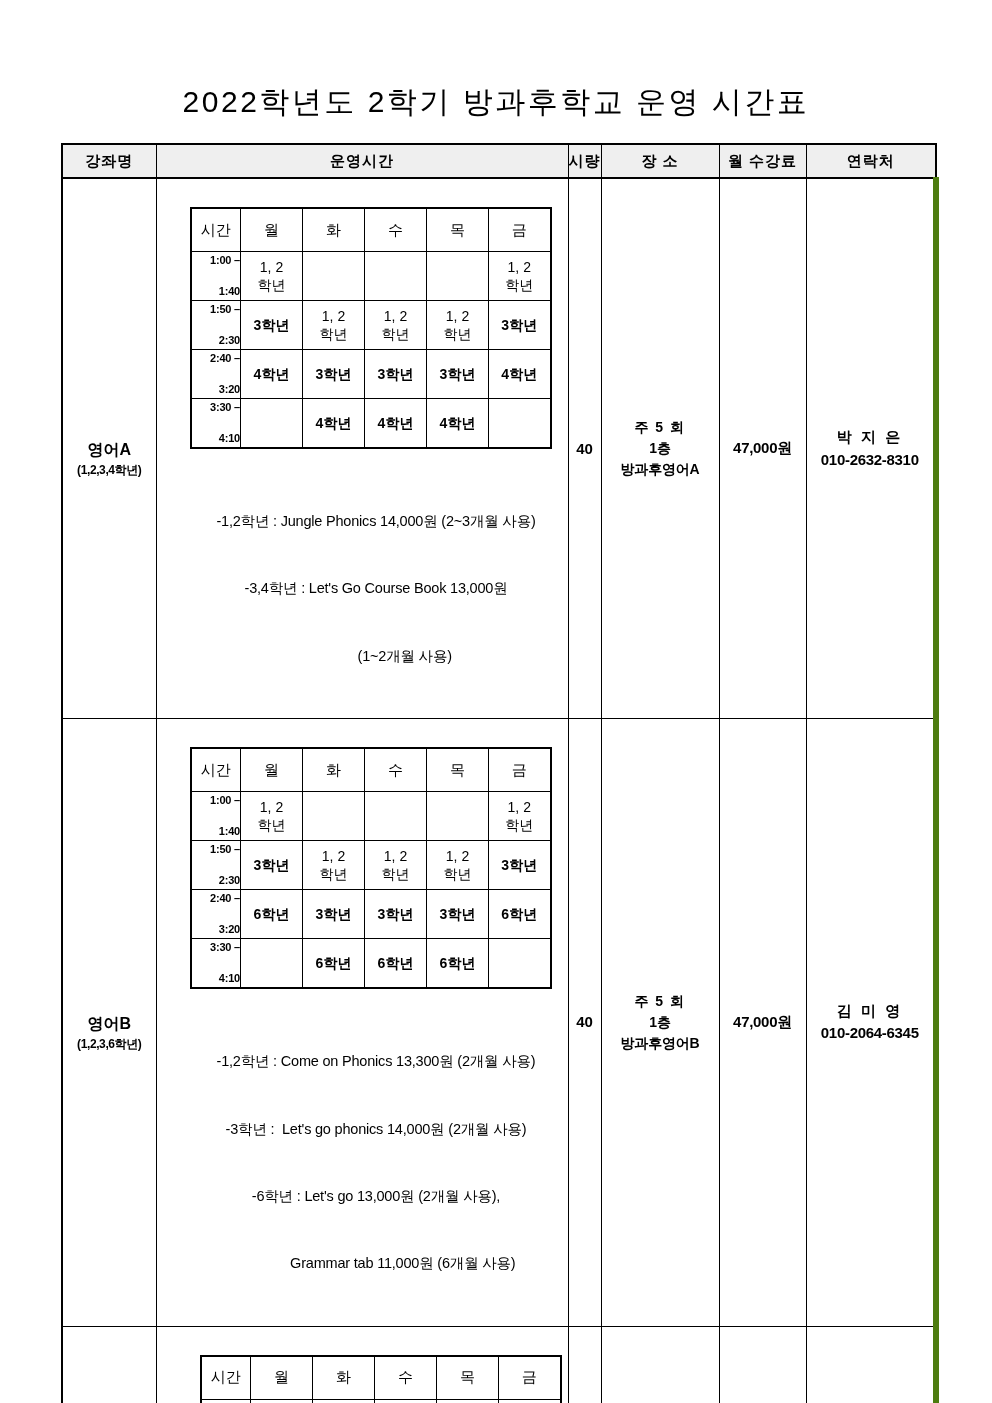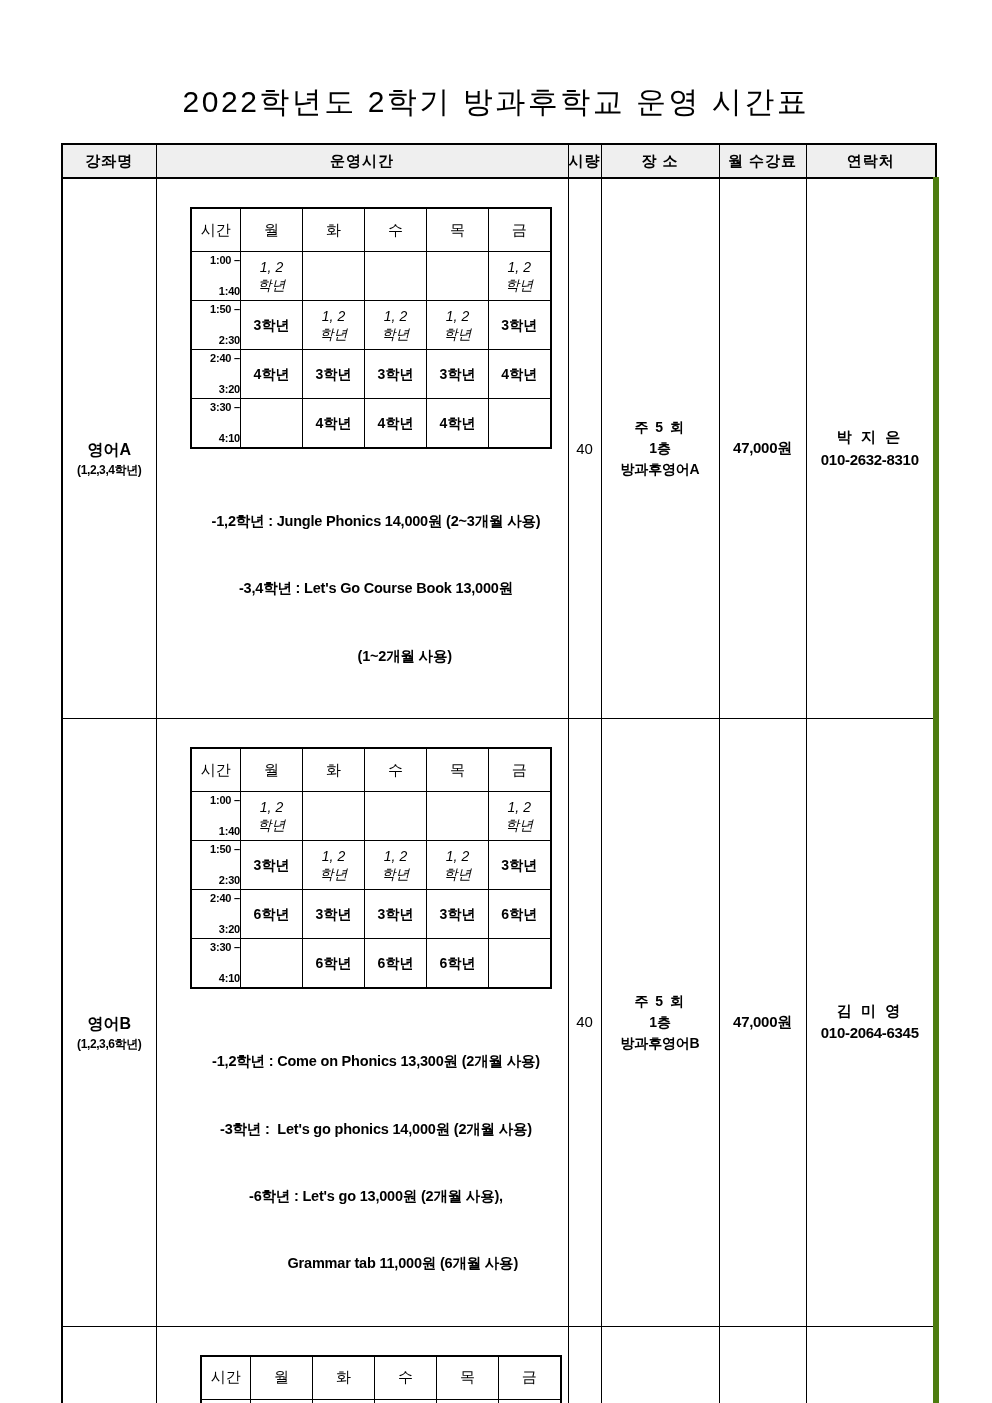--- a/index.html
+++ b/index.html
@@ -147,40 +147,39 @@
   .time-label .t1 { display: block; }
   .time-label .t2 { display: block; margin-top: 16px; }
 
   .slot {
     font-size: 14px;
     font-weight: 700;
     line-height: 1.3;
   }
   .slot.two-line {
     font-weight: 400;
-    font-style: italic;
   }
   .slot .l1 { display: block; }
   .slot .l2 { display: block; }
 
   
   .notes {
     margin: 16px 0 0 28px;
     font-size: 14.5px;
-    font-weight: 700;
+    font-weight: 400;
     line-height: 1.55;
     letter-spacing: -0.2px;
     white-space: pre;
   }
   .notes .note-line { display: block; }
 
   
   .hours-val {
     font-size: 15px;
-    font-weight: 400;
+    font-weight: 700;
     margin-top: 16px;
   }
   .place-val {
     font-size: 14px;
     font-weight: 700;
     line-height: 1.5;
     letter-spacing: -0.2px;
   }
   .place-val .pl { display: block; }
   .place-val .pl-1 { letter-spacing: 1.5px; }

